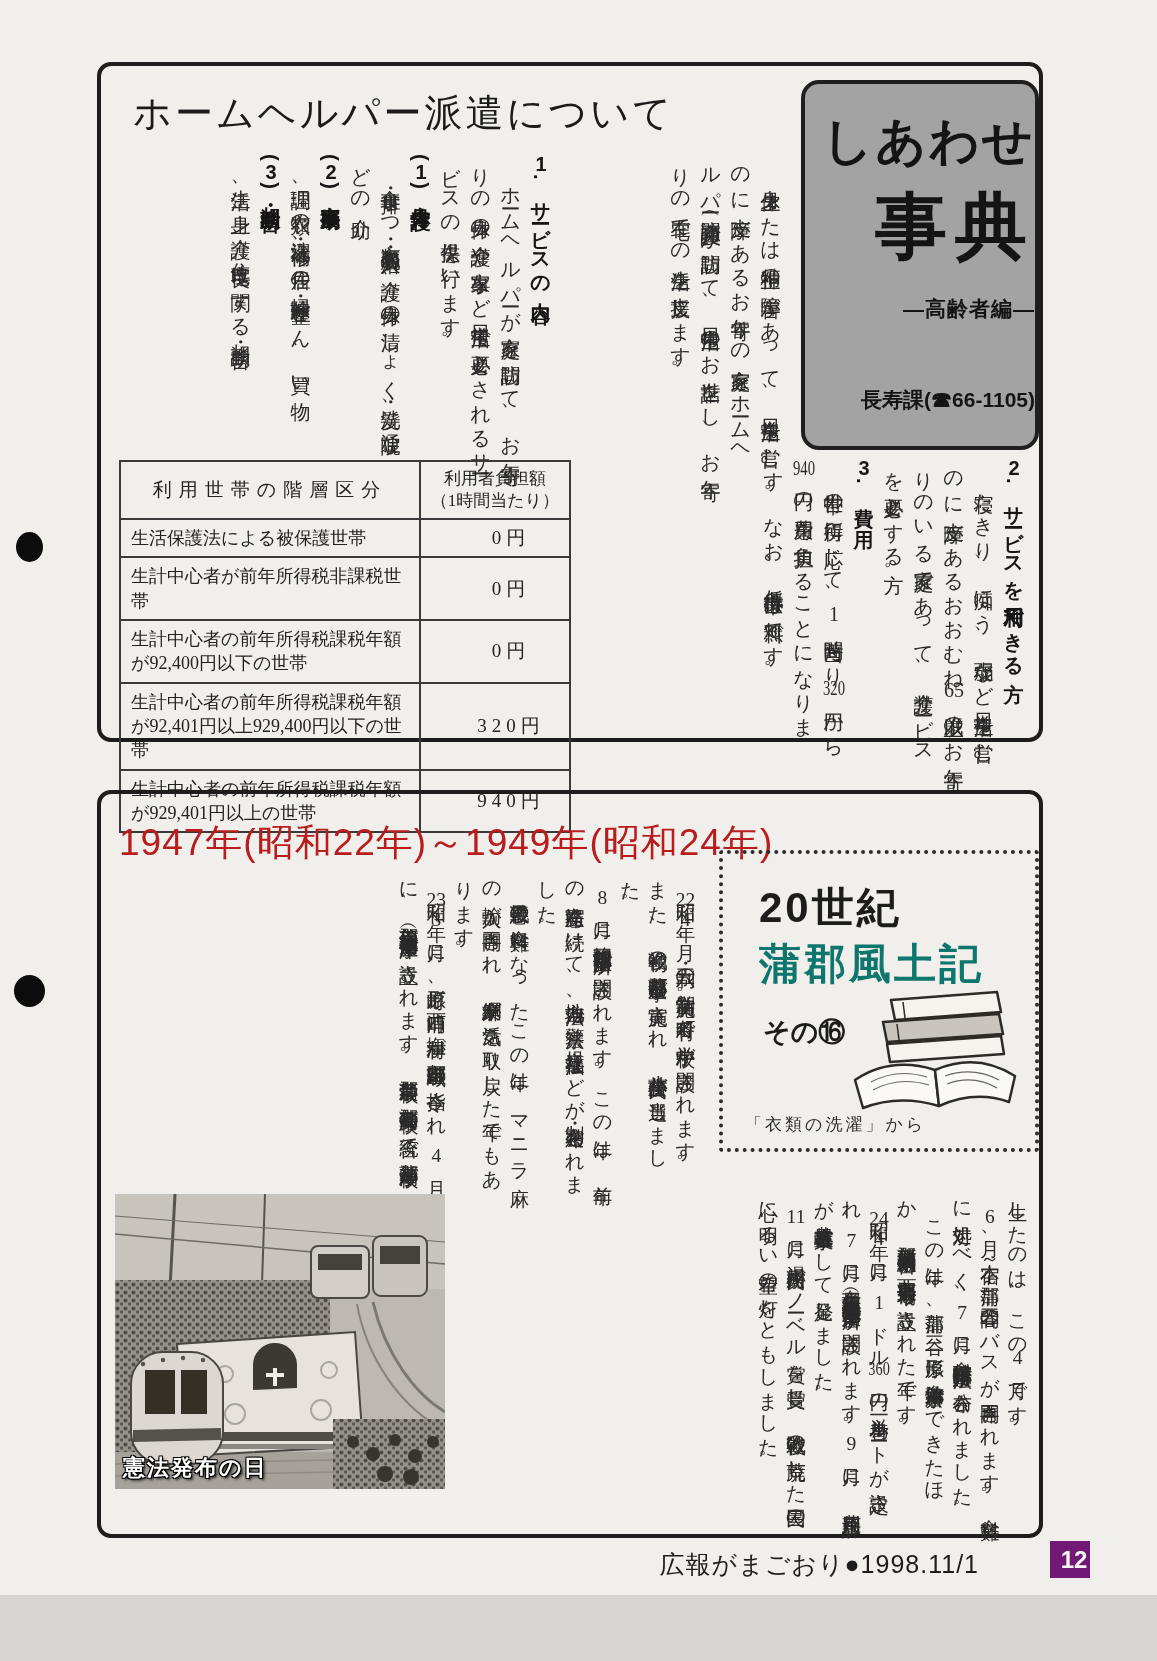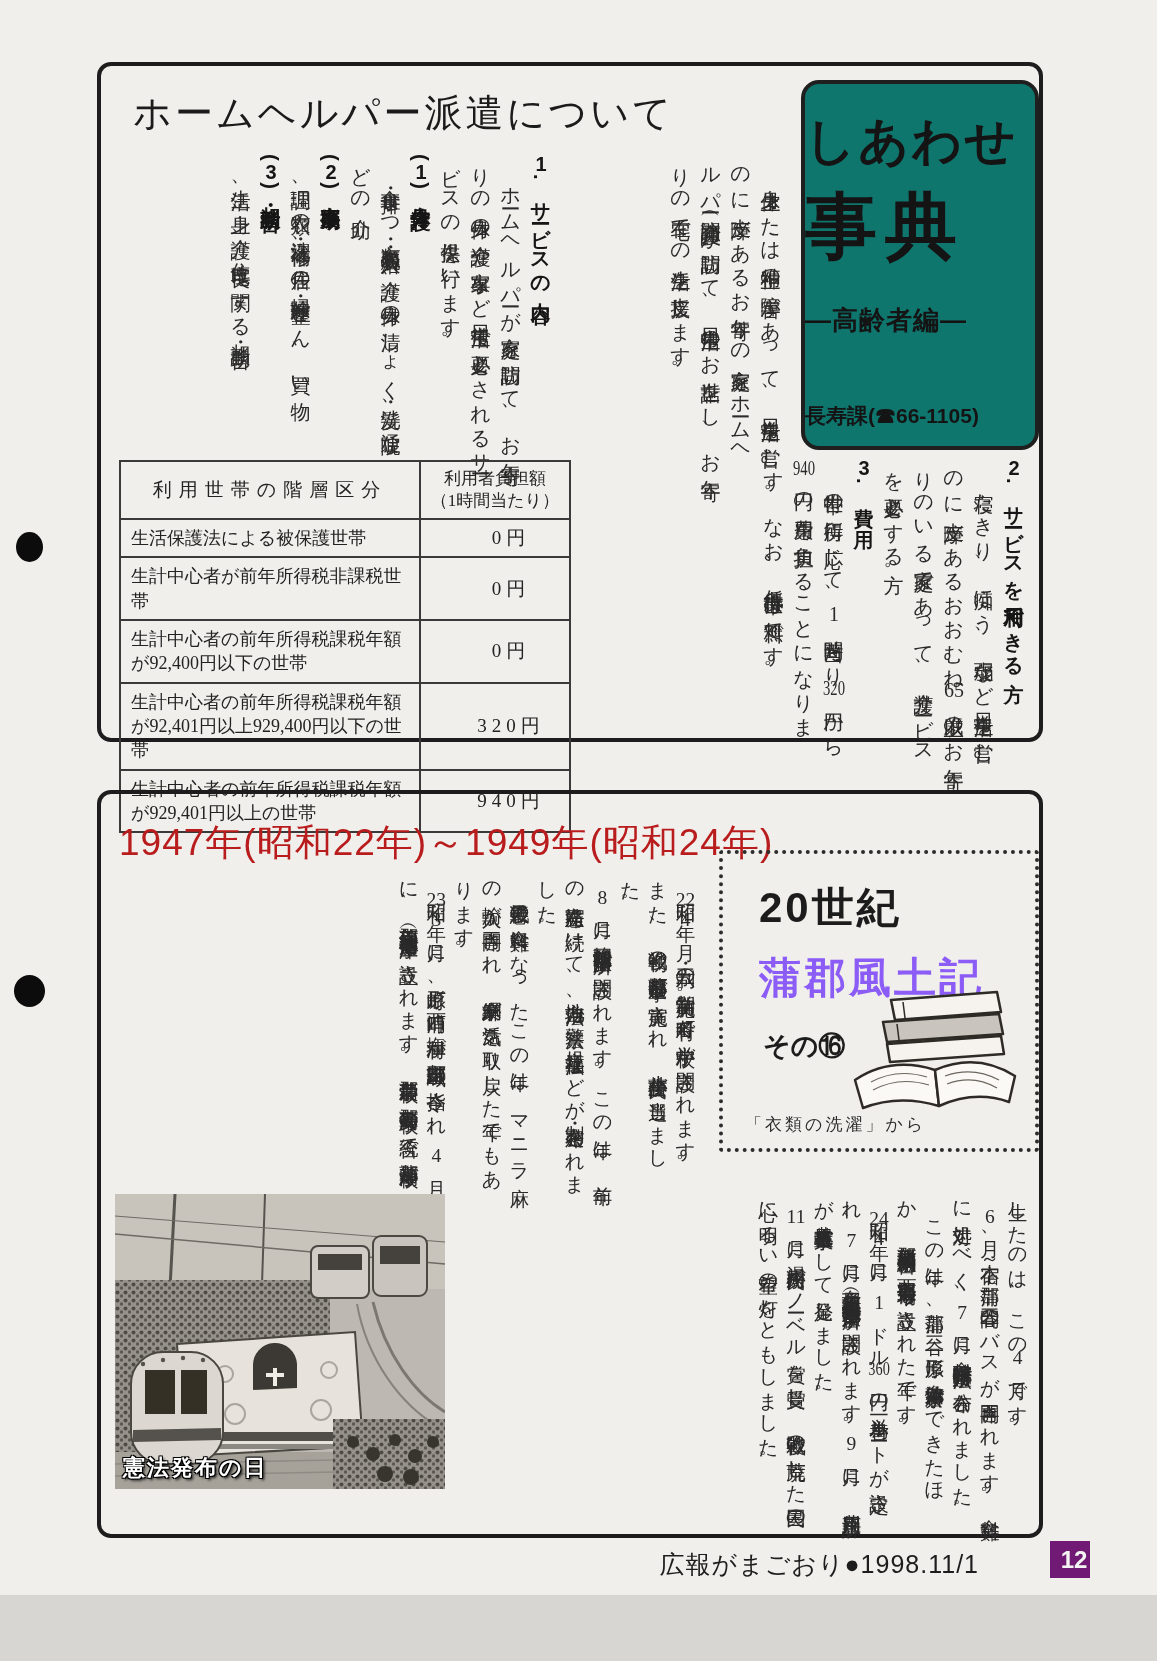--- a/index.html
+++ b/index.html
@@ -30,42 +30,42 @@
   .intro  { right:253px; top:88px;  height:315px; }
   .sec1   { right:483px; top:88px;  height:315px; }
   .sec23  { right:10px;  top:392px; height:300px; }
 
   .bottom-box .vtext { font-size:19.5px; line-height:1.42; letter-spacing:1px; }
   .hist-upper { right:340px; top:74px;  height:318px; }
   .hist-lower { right:8px;   top:393px; height:332px; }
 
   
   .shiawase { position:absolute; left:700px; top:14px; width:238px; height:370px;
-    border:4px solid #1f1f1f; border-radius:18px; background:#0f766e; text-align:left; color:#141414; }
+    border:4px solid #1f1f1f; border-radius:18px; background:#a3a3a3; text-align:right; color:#141414; }
   .sh-t1 { font-size:50px; font-weight:700; margin-top:24px; letter-spacing:2px; }
   .sh-t2 { font-size:72px; font-weight:700; letter-spacing:8px; margin-top:4px; }
-  .sh-sub { font-size:26px; font-weight:600; margin-top:28px; letter-spacing:1px; }
-  .sh-contact { position:absolute; bottom:16px; width:100%; font-size:21px; font-weight:700; }
+  .sh-sub { font-size:21px; font-weight:600; margin-top:20px; letter-spacing:1px; }
+  .sh-contact { position:absolute; bottom:32px; width:100%; font-size:21px; font-weight:700; }
 
   
   .fee-table { position:absolute; left:18px; top:394px; width:452px;
     border-collapse:collapse; font-family:"Liberation Serif", serif; color:#222; }
   .fee-table th, .fee-table td { border:2px solid #3a3a3a;padding-left:32px; }
   .fee-table th { font-weight:400; padding:6px 2px; }
   .c1h { letter-spacing:7px; font-size:19px; text-align:center; width:300px; }
   .c2h { font-size:17px; text-align:center; line-height:1.3; }
   .c2h span { display:block; }
   td.cat { font-size:18px; padding:6px 0 6px 10px; line-height:1.35; }
   td.fee { text-align:center; font-size:19px; letter-spacing:5px; }
 
   
   .feature { position:absolute; left:618px; top:56px; width:320px; height:302px;
     border:4px dotted #2c2c2c; border-radius:4px; }
   .f-t1 { font-weight:700; font-size:42px; margin:26px 0 0 36px; letter-spacing:3px; color:#1c1c1c; }
-  .f-t2 { font-weight:700; font-size:42px; margin:14px 0 0 36px; letter-spacing:3px; color:#8b5cf6; }
+  .f-t2 { font-weight:700; font-size:42px; margin:0 0 0 36px; letter-spacing:3px; color:#0f766e; }
   .f-part { font-weight:700; font-size:27px; margin:22px 0 0 40px; color:#1c1c1c; }
   .f-src { position:absolute; left:22px; bottom:12px; font-size:17px; letter-spacing:3px; color:#2a2a2a; }
   .books-svg { position:absolute; right:8px; bottom:34px; }
 
   
   .photo { position:absolute; left:14px; top:400px; width:330px; height:295px; }
   .photo figcaption { position:absolute; left:8px; bottom:6px; color:#fff;
     font-weight:700; font-size:22px; letter-spacing:2px;
     text-shadow:1px 1px 0 #000,-1px -1px 0 #000,1px -1px 0 #000,-1px 1px 0 #000,2px 2px 3px #000; }
 

